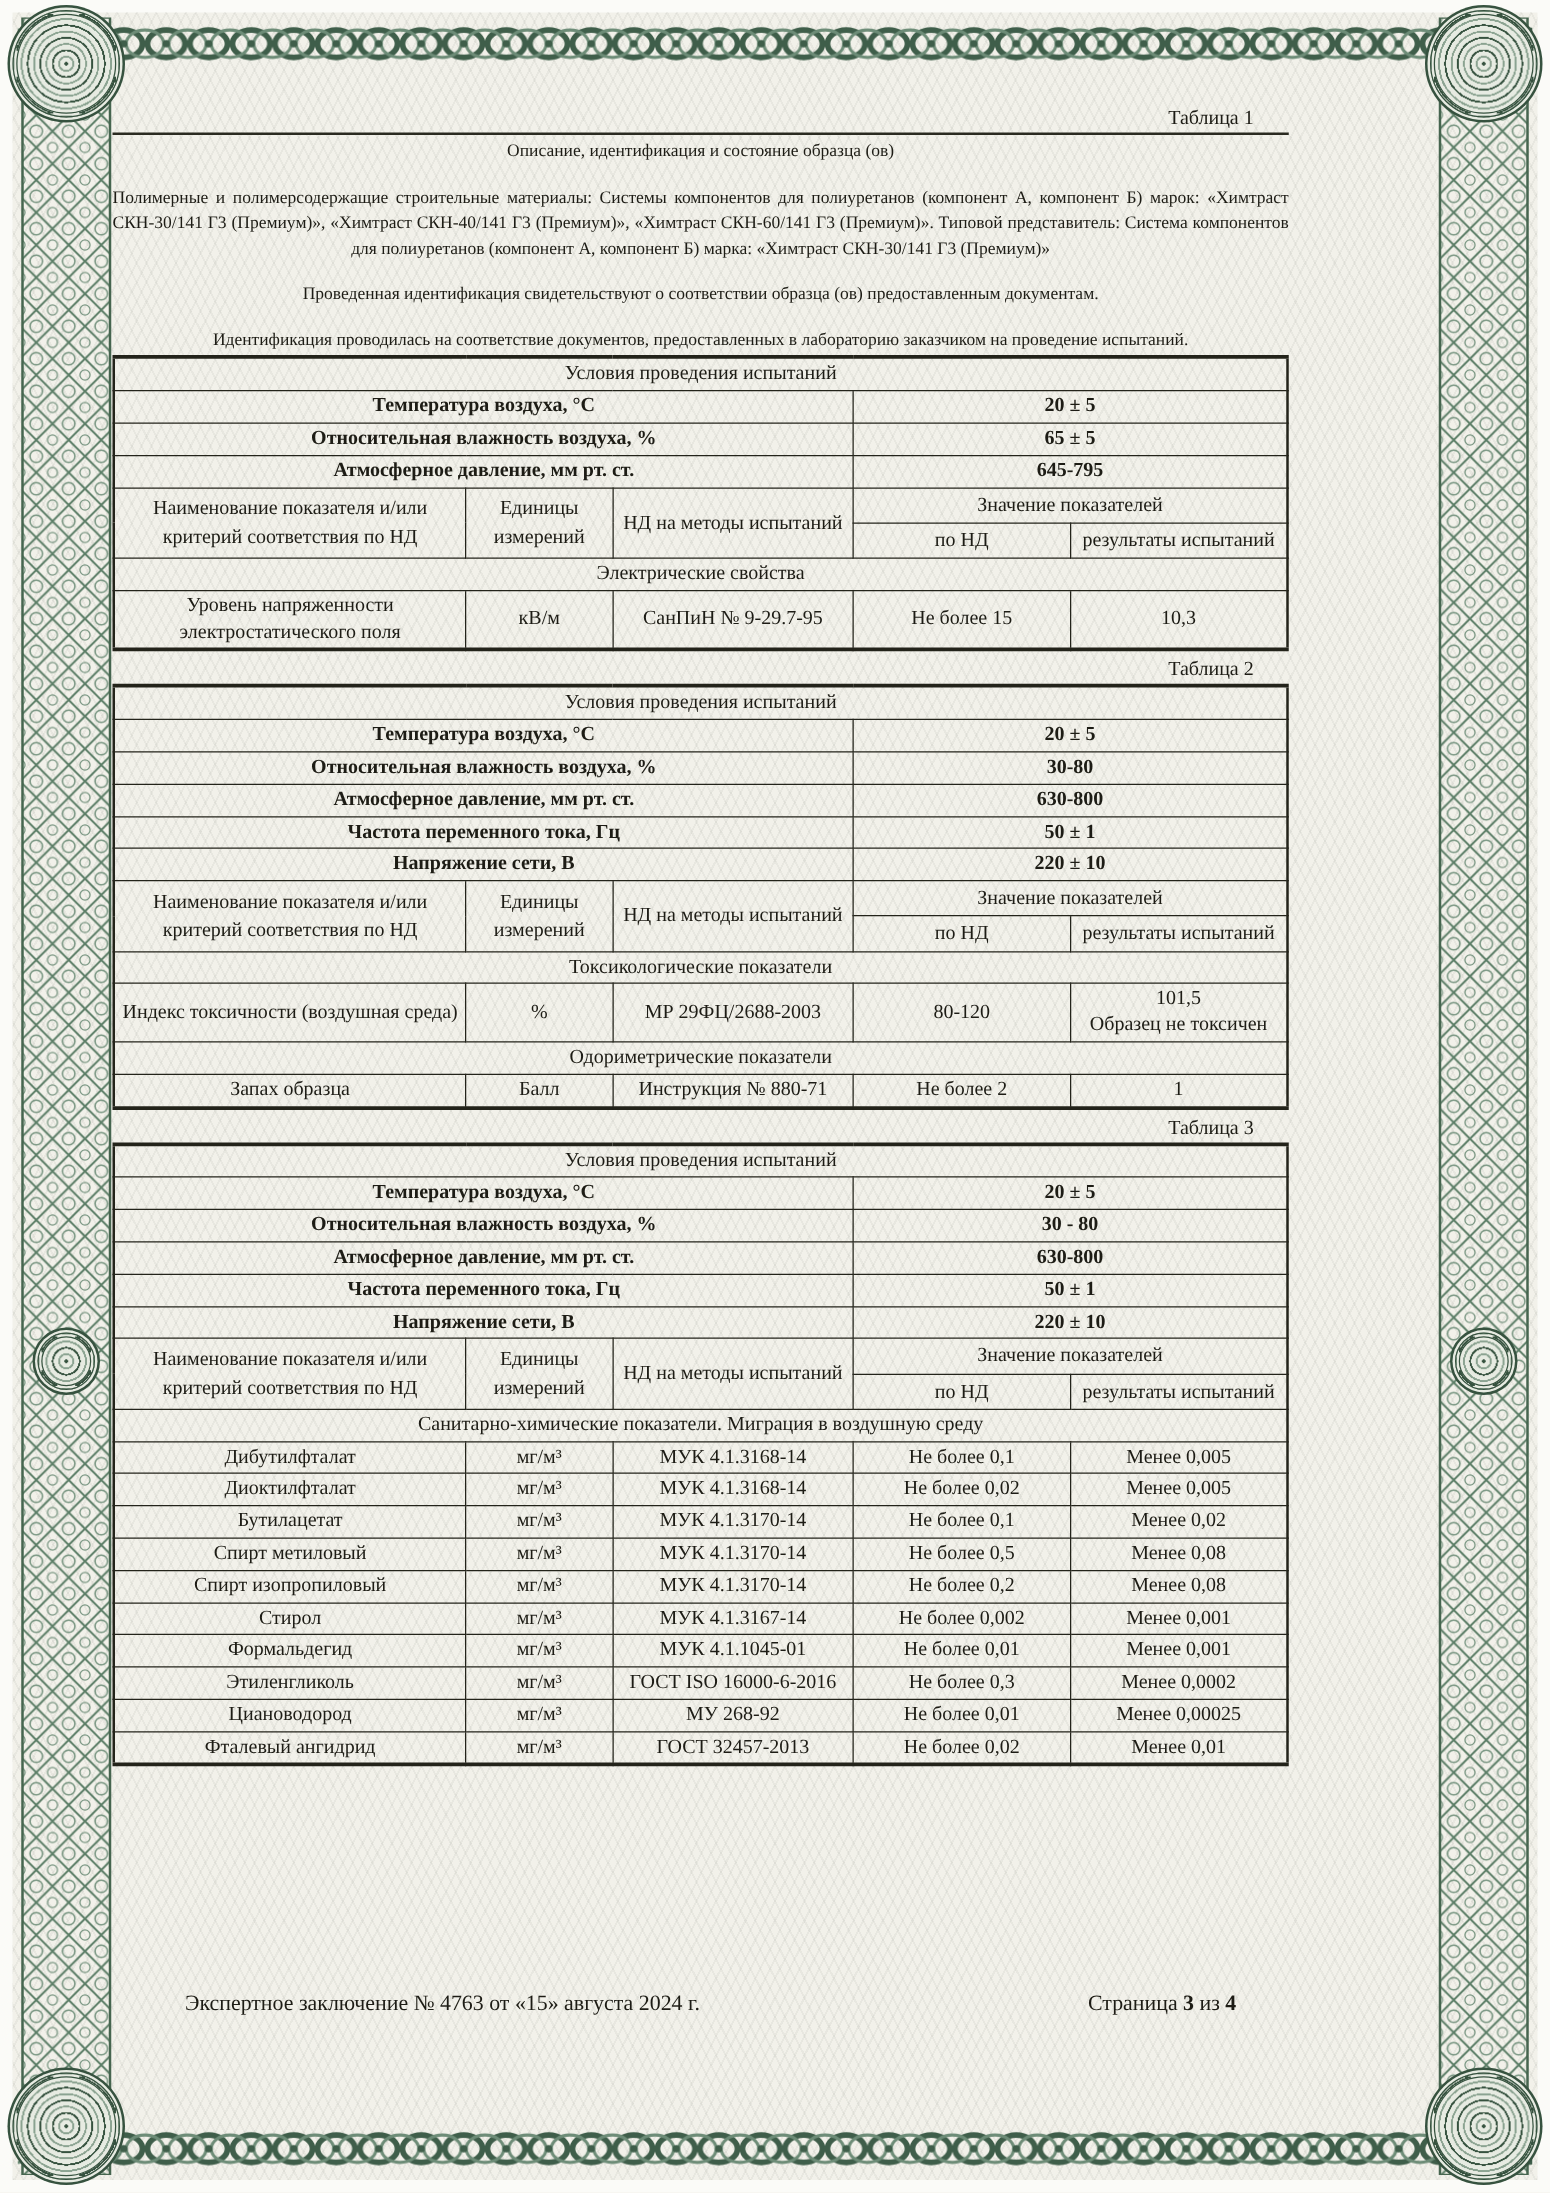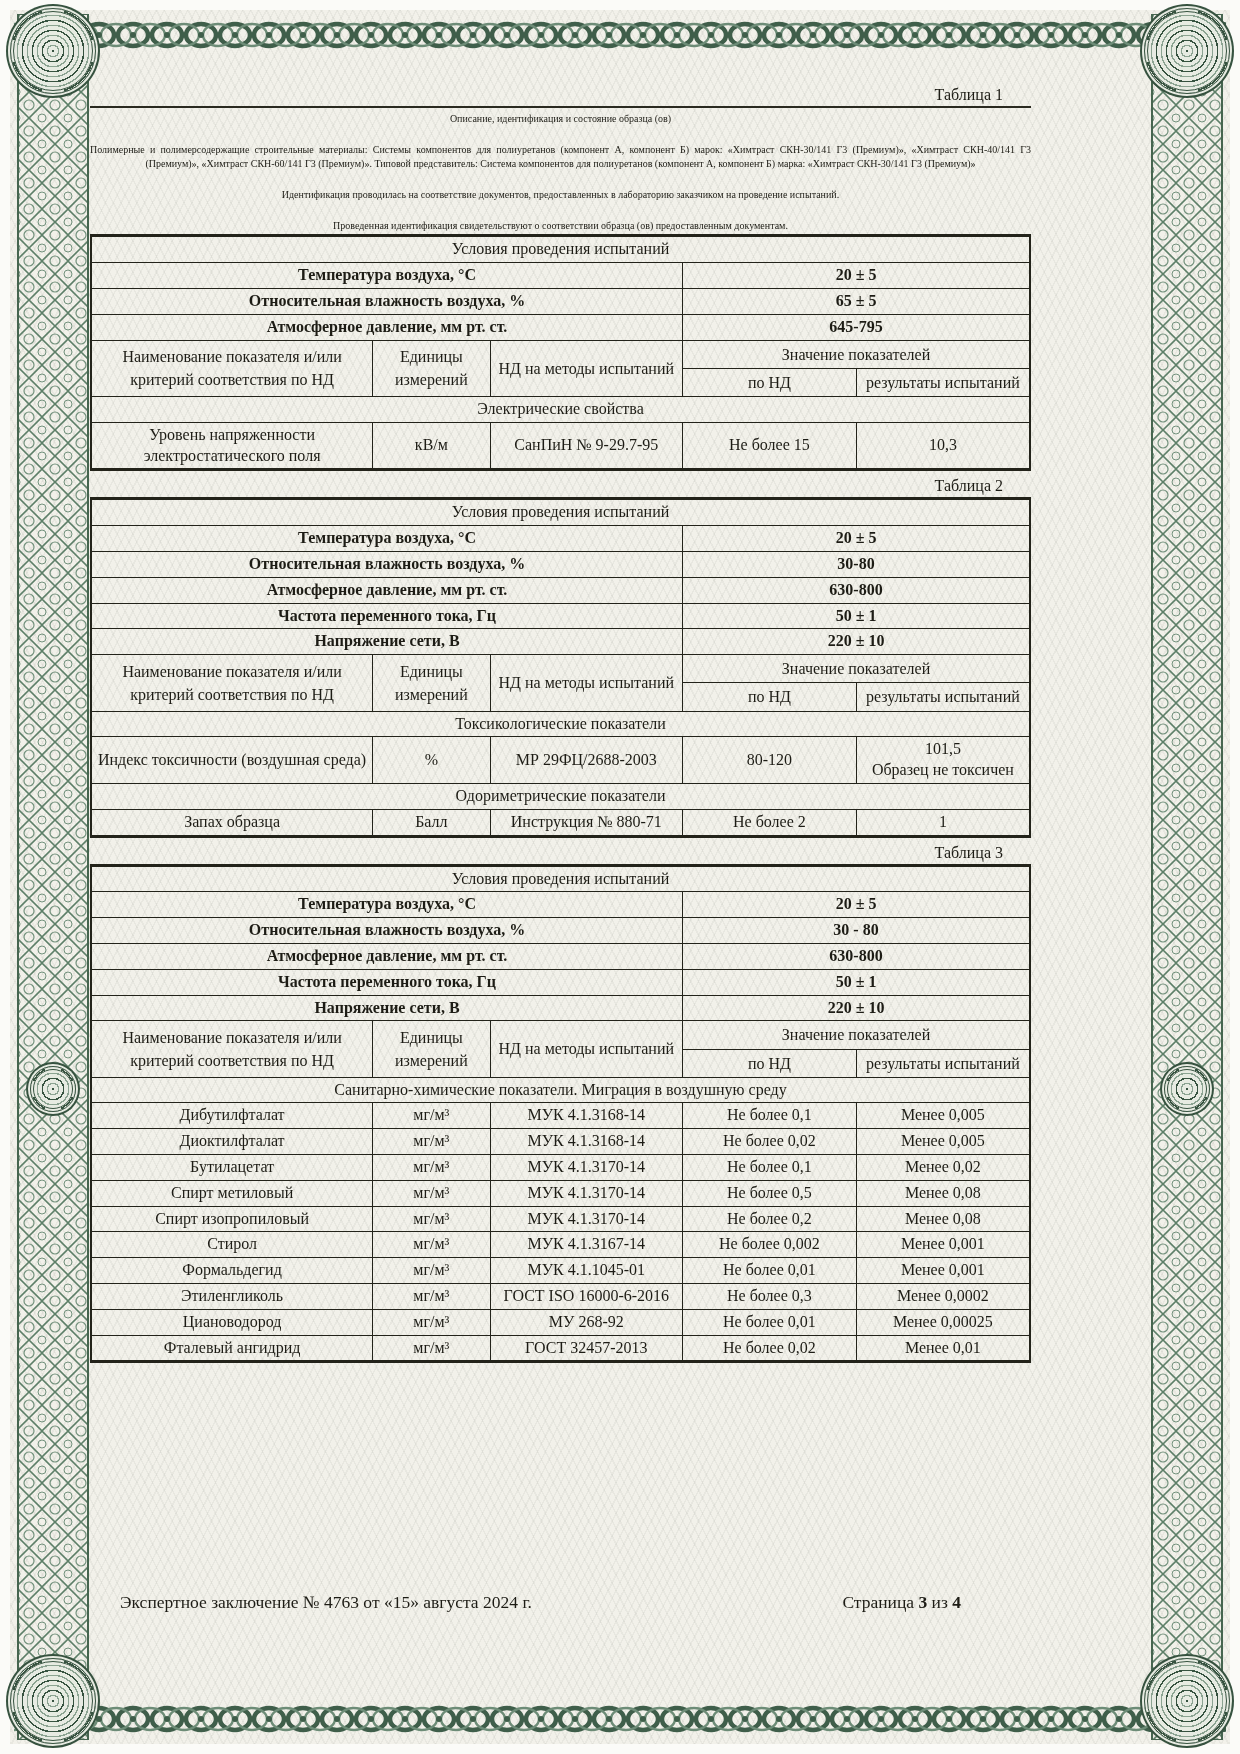--- a/index.html
+++ b/index.html
@@ -43,42 +43,42 @@
   .rosette.br{right:10px;bottom:10px;}
   .rosette.mid{width:46px;height:46px;top:1066px;}
   .rosette.ml{left:30px;}
   .rosette.mr{right:30px;}
 
   
   .content{position:absolute;left:90px;top:86px;width:941px;z-index:5;}
   .tbl-label{text-align:right;padding-right:28px;font-size:16px;margin:6px 0 2px;}
   .tbl-label.first{margin-top:0;}
   .top-rule{border-top:2.5px solid #2a2a20;margin:2px 0 4px;}
-  .desc{font-size:10px;line-height:1.47;}
+  .desc{font-size:14px;line-height:1.47;}
   .desc-title{text-align:center;margin:2px 0 1px;}
   .desc p{margin:16px 0 1px;text-align:justify;text-align-last:center;}
 
   table.cert{
     width:100%;border-collapse:collapse;table-layout:fixed;
     font-size:16px;line-height:1.3;
     border:2px solid #23231a;border-top-width:3px;border-bottom-width:3px;
   }
   table.cert td{
     border:1px solid #23231a;padding:2px 6px;
     text-align:center;vertical-align:middle;
   }
   td.band{padding:3px 6px;margin-left:48px;}
   td.cond-label,td.cond-value{padding:1.5px 6px;font-weight:bold;}
   td.hdr{padding:7px 6px;line-height:1.45;}
   td.thick-top{border-top:2.5px solid #23231a;}
   td.c-name,td.c-units,td.c-method,td.c-nd,td.c-result{padding:3px 6px;}
   td.c-result{white-space:pre-line;}
 
   .footer{
-    position:absolute;left:84px;top:1592px;width:941px;z-index:5;
+    position:absolute;left:112px;top:1592px;width:941px;z-index:5;
     display:flex;justify-content:space-between;align-items:flex-end;
     padding:0 64px 0 36px;font-size:17.5px;
   }
   .footer b{font-weight:bold;}
 </style>
 </head>
 <body>
 
 <div class="paper"></div>
 
@@ -122,22 +122,22 @@
 <div class="rosette mid mr"></div>
 
 <div class="content">
 
   <div class="tbl-label first">Таблица 1</div>
   <div class="top-rule"></div>
 
   <div class="desc">
     <div class="desc-title">Описание, идентификация и состояние образца (ов)</div>
     <p>Полимерные и полимерсодержащие строительные материалы:  Системы компонентов для полиуретанов (компонент А, компонент Б) марок: «Химтраст СКН-30/141 Г3 (Премиум)», «Химтраст СКН-40/141 Г3 (Премиум)», «Химтраст СКН-60/141 Г3 (Премиум)». Типовой представитель: Система компонентов для полиуретанов (компонент А, компонент Б) марка: «Химтраст СКН-30/141 Г3 (Премиум)»</p>
+    <p>Проведенная идентификация свидетельствуют о соответствии образца (ов) предоставленным документам.</p>
     <p>Идентификация проводилась на соответствие документов, предоставленных в лабораторию заказчиком на проведение испытаний.</p>
-    <p>Проведенная идентификация свидетельствуют о соответствии образца (ов) предоставленным документам.</p>
   </div>
 
   <table class="cert">
     <colgroup>
         <col style="width:30%">
         <col style="width:12.5%">
         <col style="width:20.5%">
         <col style="width:18.5%">
         <col style="width:18.5%">
       </colgroup>

